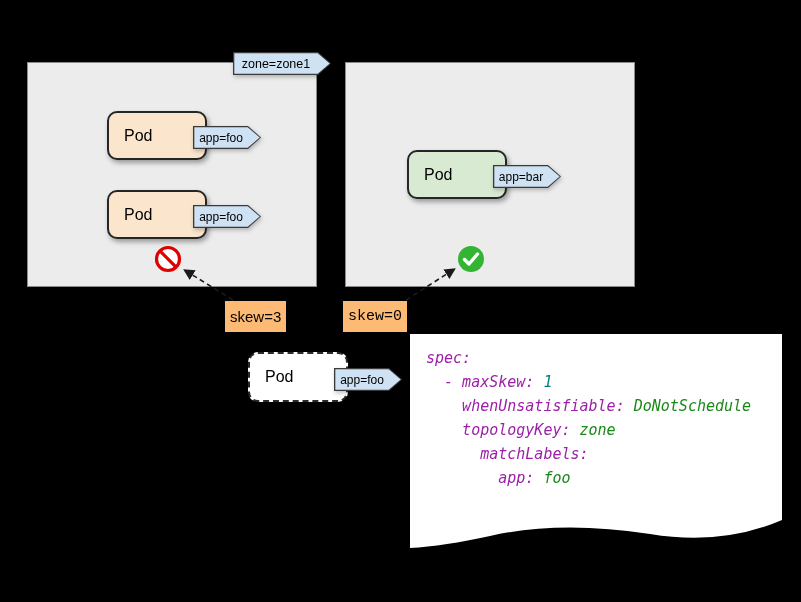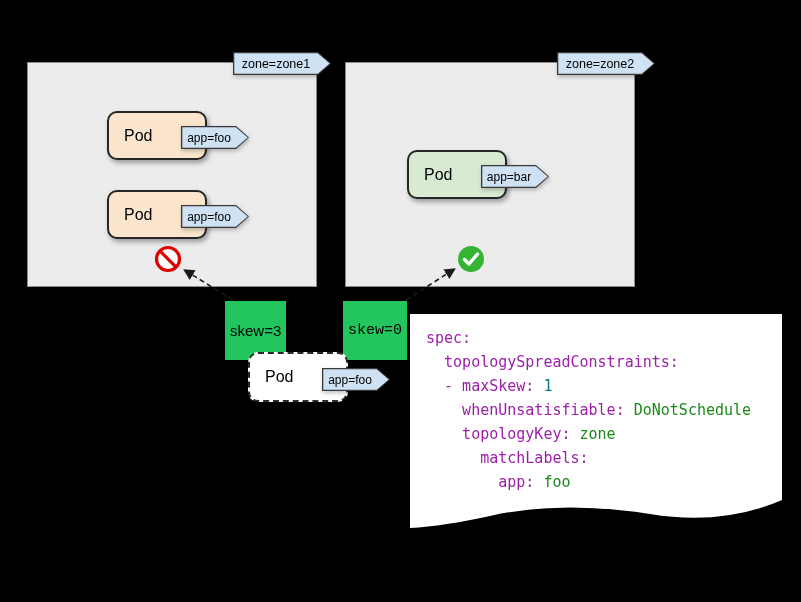--- a/index.html
+++ b/index.html
@@ -43,36 +43,36 @@
     background:#fbe5cd;
     border:2px solid #262626; border-radius:10px;
     box-shadow:2px 3px 5px rgba(0,0,0,0.35);
   }
   .pod.green { background:#d9ead3; }
   .pod.incoming { background:#ffffff; border:2px dashed #2a2a2a; box-shadow:none; height:50px; }
   .pod-name {
     position:absolute; left:15px; top:50%; transform:translateY(-50%);
     font-size:16px; color:#000;
   }
-  .pod .tag { left:72px; top:13px; width:68px; }
+  .pod .tag { left:84px; top:13px; width:68px; }
   .pod.incoming .tag { top:14px; }
 
   
   .icon { position:absolute; }
   .overlay { position:absolute; left:0; top:0; pointer-events:none; }
 
   
   .skew {
     position:absolute;
-    background:#22c55e; color:#000;
-    font-size:15px; line-height:19px; padding:20px 5px;
+    background:#fdba74; color:#000;
+    font-size:15px; line-height:19px; padding:6px 5px;
   }
 
   
-  .code-block { position:absolute; left:410px; top:314px; width:372px; height:216px; }
+  .code-block { position:absolute; left:410px; top:334px; width:372px; height:216px;font-style:italic; }
   .code-bg { position:absolute; left:0; top:0; }
   .code-lines {
     position:absolute; left:16px; top:12px;
     font-family:"DejaVu Sans Mono","Liberation Mono",monospace;
     font-size:15px; line-height:24px;
   }
   .code-line span { white-space:pre; }
   .tok-key { color:#9c1fa8; }
   .tok-num { color:#0d7d7d; }
   .tok-str { color:#1a8917; }
@@ -82,25 +82,20 @@
 
 <div class="canvas">
 
   <div class="zone" style="left:27px; top:62px;"></div>
   <div class="zone" style="left:345px; top:62px;"></div>
 
   <div class="tag flag" style="left:233px; top:52px; width:98px;">
     <div class="tag-border"></div>
     <div class="tag-fill"></div>
     <span class="tag-text">zone=zone1</span>
-  </div>
-  <div class="tag flag" style="left:557px; top:52px; width:98px;">
-    <div class="tag-border"></div>
-    <div class="tag-fill"></div>
-    <span class="tag-text">zone=zone2</span>
   </div>
 
   <div class="pod" style="left:107px; top:111px;">
     <span class="pod-name">Pod</span>
     <div class="tag">
       <div class="tag-border"></div>
       <div class="tag-fill"></div>
       <span class="tag-text">app=foo</span>
     </div>
   </div>
@@ -152,21 +147,20 @@
       <span class="tag-text">app=foo</span>
     </div>
   </div>
 
   <div class="code-block">
     <svg class="code-bg" width="372" height="216" viewBox="0 0 372 216">
       <path d="M0,0 L372,0 L372,186 Q312,212 240,200 Q150,186 80,202 Q34,212 0,214 Z" fill="#ffffff"></path>
     </svg>
     <div class="code-lines">
       <div class="code-line"><span class="tok-key">spec:</span></div>
-      <div class="code-line"><span class="tok-key">  topologySpreadConstraints:</span></div>
       <div class="code-line"><span class="tok-key">  - maxSkew: </span><span class="tok-num">1</span></div>
       <div class="code-line"><span class="tok-key">    whenUnsatisfiable: </span><span class="tok-str">DoNotSchedule</span></div>
       <div class="code-line"><span class="tok-key">    topologyKey: </span><span class="tok-str">zone</span></div>
       <div class="code-line"><span class="tok-key">      matchLabels:</span></div>
       <div class="code-line"><span class="tok-key">        app: </span><span class="tok-str">foo</span></div>
     </div>
   </div>
 
 </div>
 

